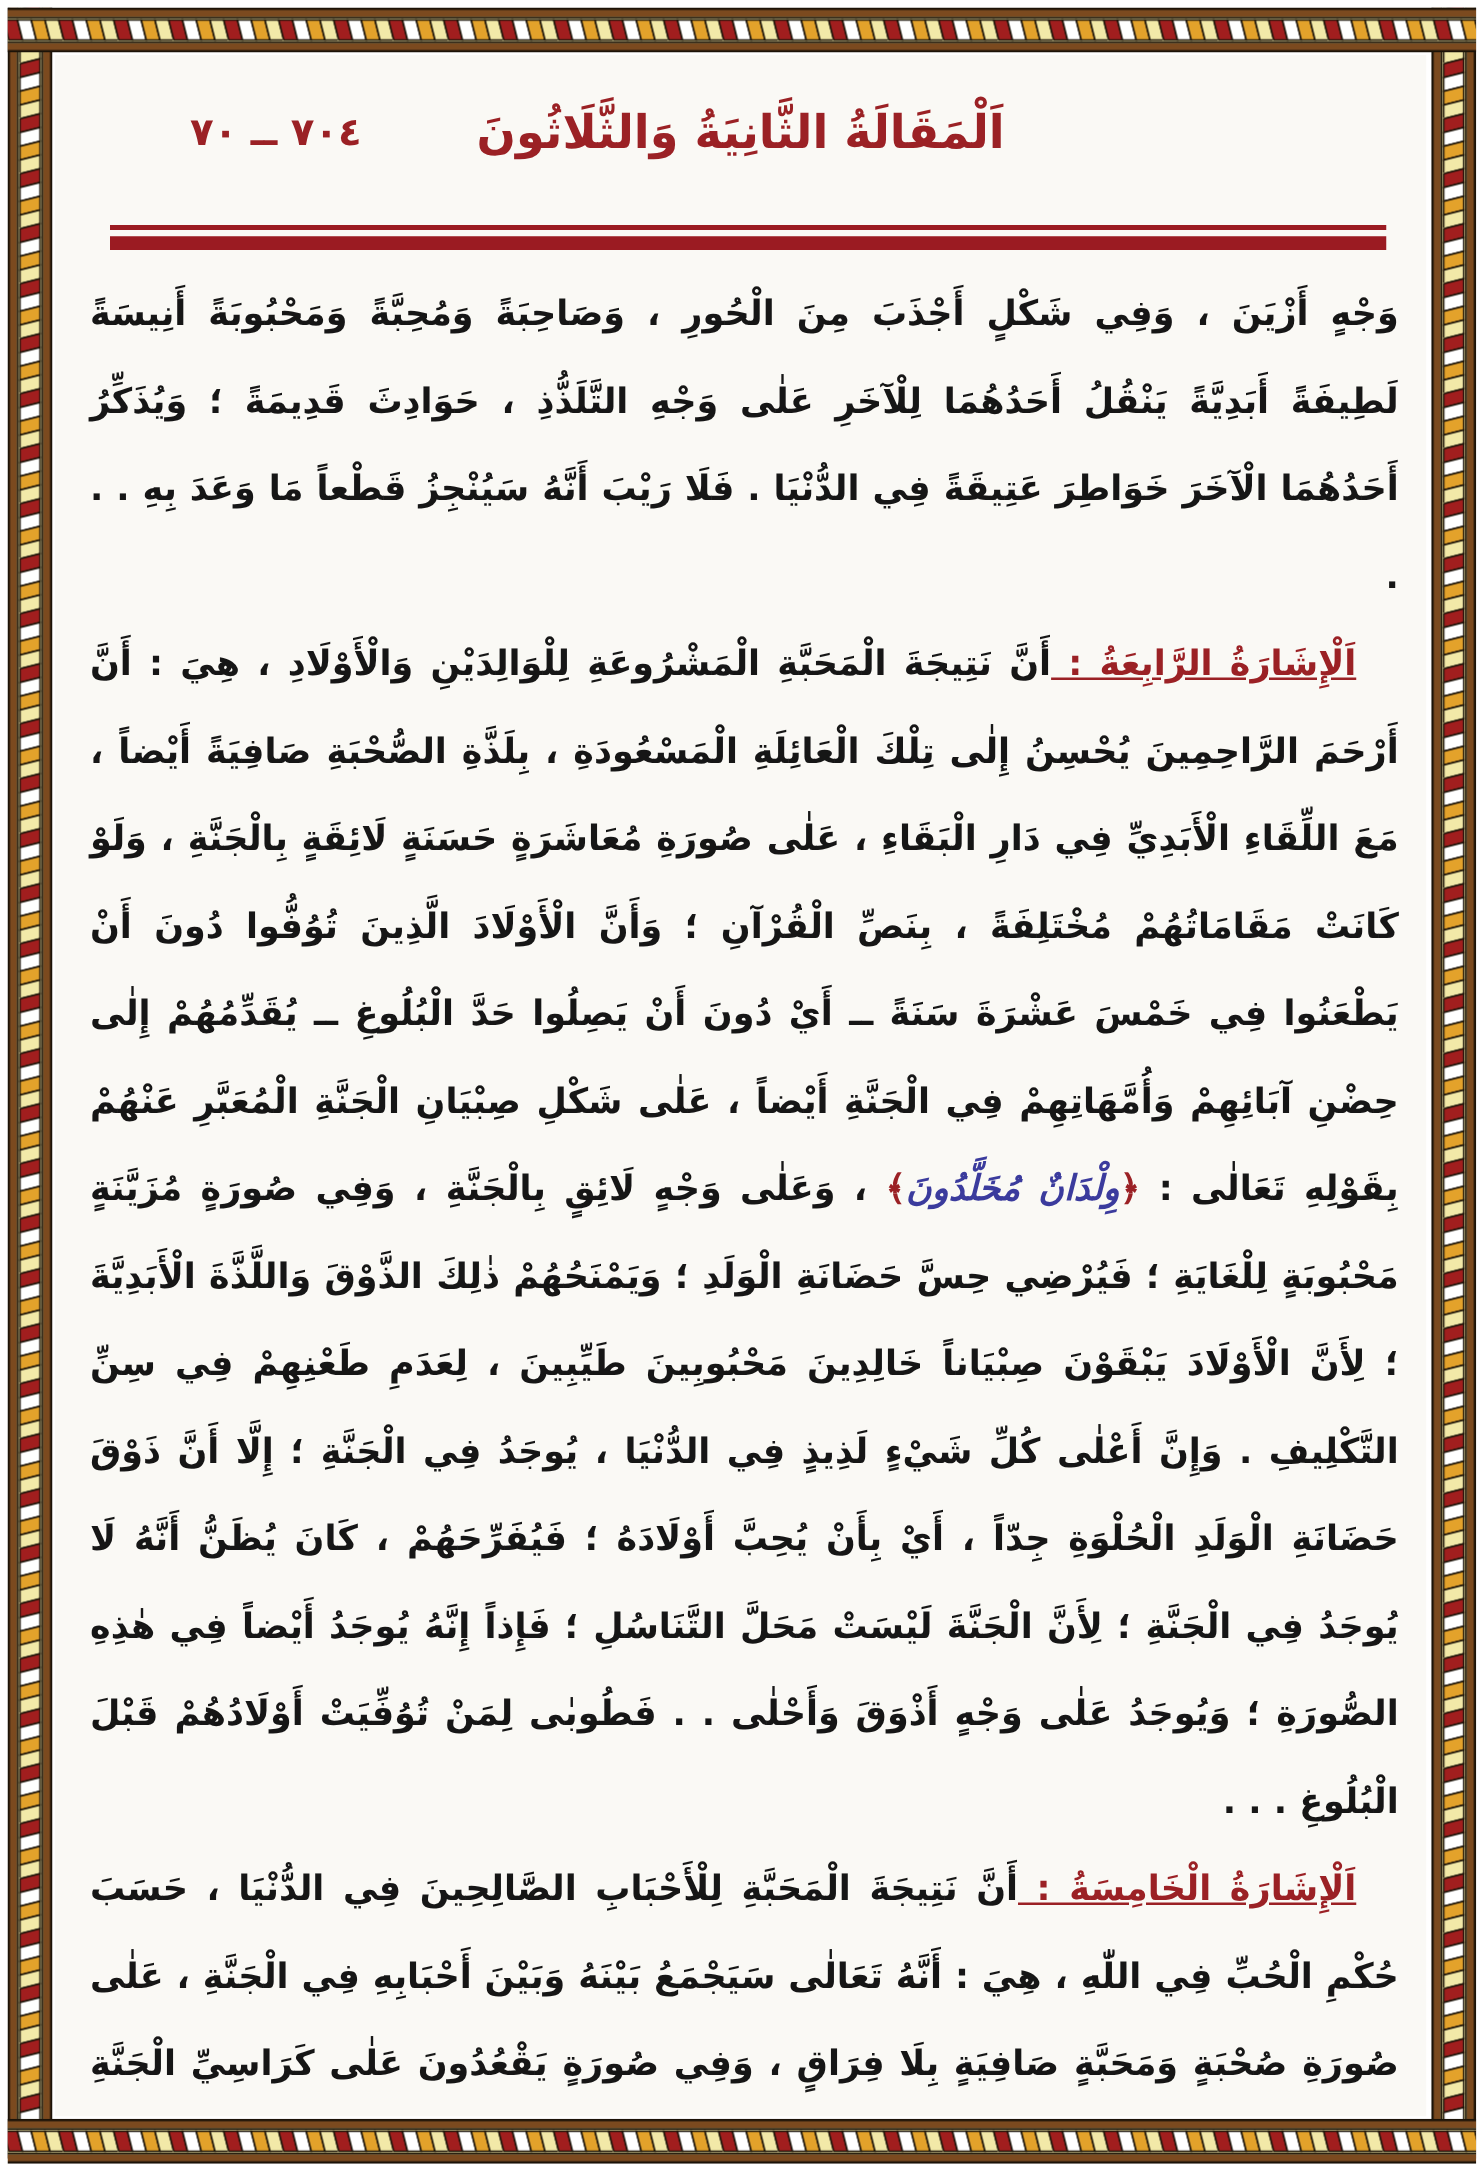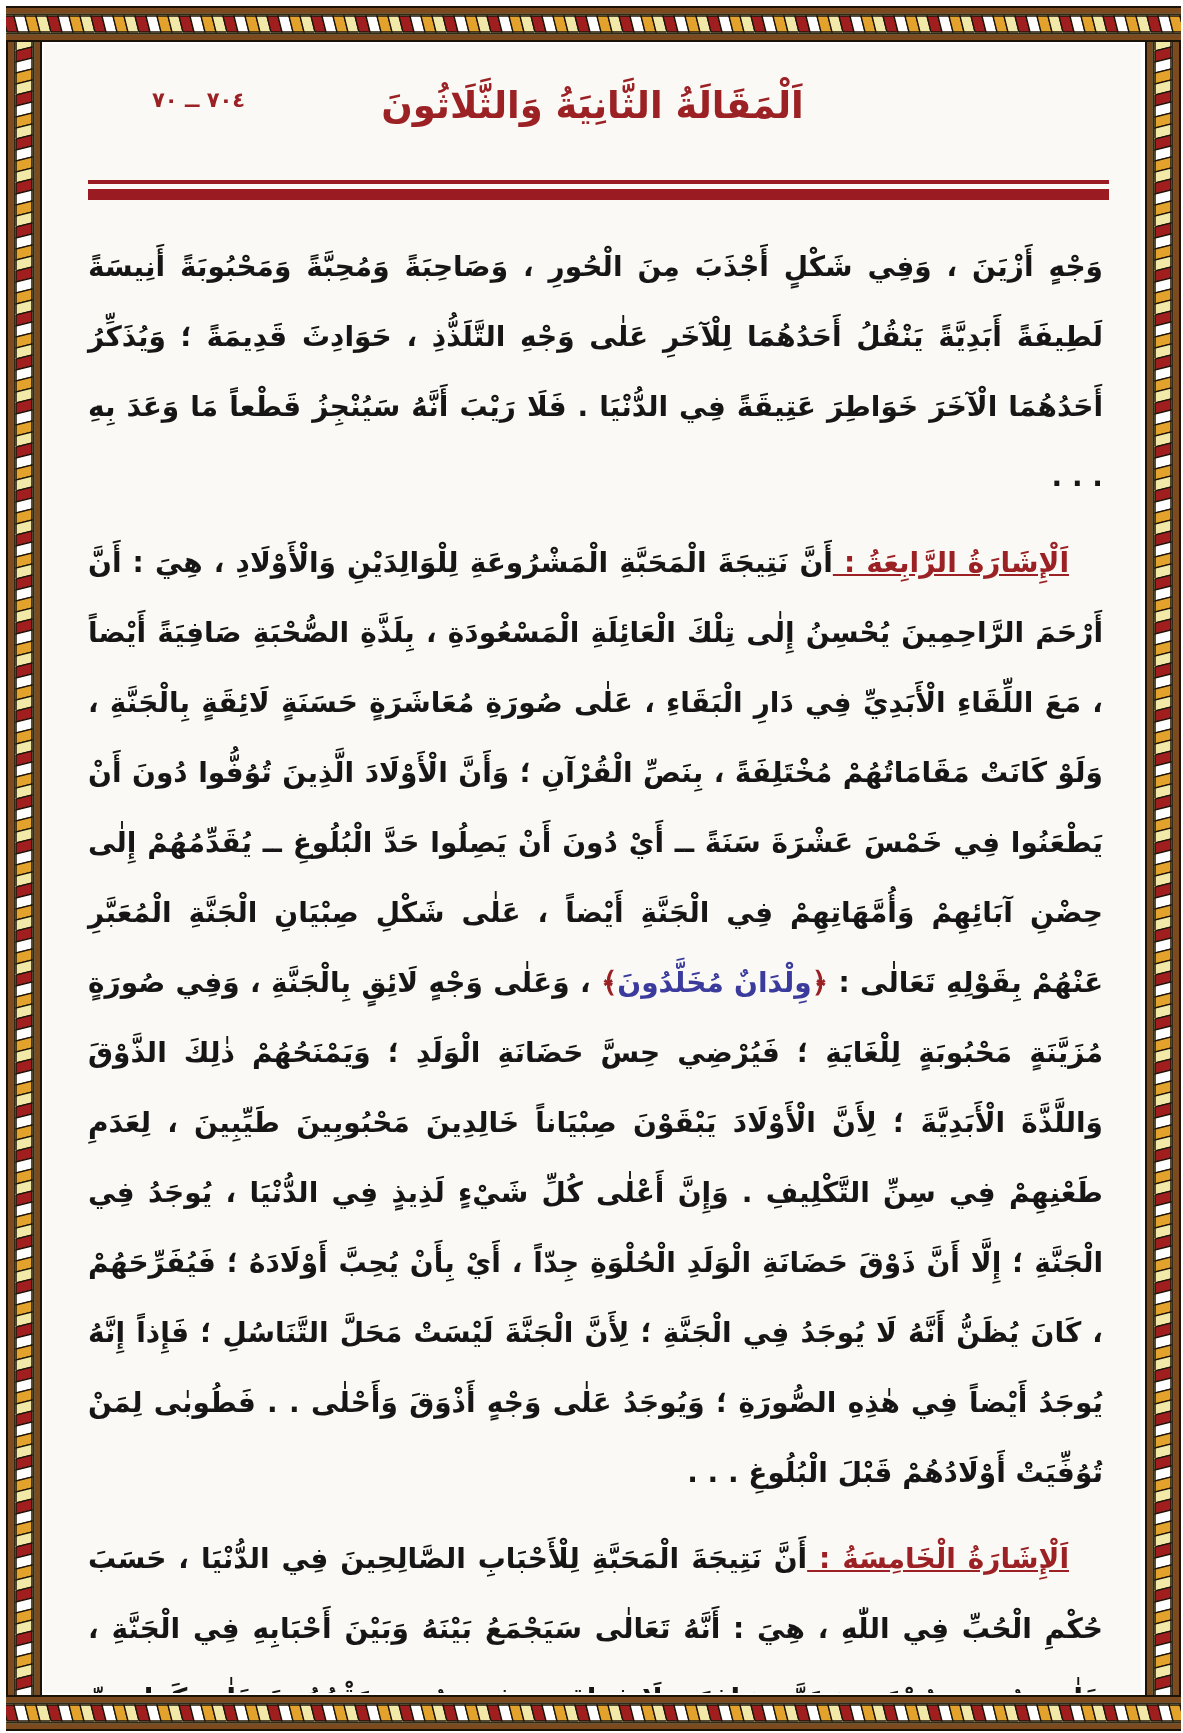--- a/index.html
+++ b/index.html
@@ -28,39 +28,39 @@
   .header-row{position:relative;height:92px;}
   .page-title{
     position:absolute;right:0;left:0;top:22px;
     text-align:center;
     color:var(--accent_red,#9b2125);
     font-size:37px;font-weight:bold;
   }
   .page-numbers{
     position:absolute;left:90px;top:26px;
     color:var(--accent_red,#9b2125);
-    font-size:21px;font-weight:bold;
+    font-size:31px;font-weight:bold;
     letter-spacing:2px;
   }
   .double-rule{margin:26px 14px 10px 26px;}
   .double-rule .thin{height:4px;background:var(--rule_red,#9b1b22);}
   .double-rule .gap{height:5px;}
   .double-rule .thick{height:11px;background:var(--rule_red,#9b1b22);}
   .body-text{
     padding:6px 4px 0 10px;
     font-size:28px;
     line-height:70px;
     font-weight:bold;
     color:var(--text_black,#161616);
     text-align:justify;
   }
-  .body-text p{margin:16px;}
+  .body-text p{margin:0;}
   .body-text p.indent{text-indent:34px;}
   .seg-heading{color:var(--accent_red,#9b2125);text-decoration:underline;}
-  .seg-quran{color:var(--quran_blue,#3b3b9d);}
+  .seg-quran{color:var(--quran_blue,#3b3b9d);font-style:italic;}
   .seg-bracket{color:var(--accent_red,#9b2125);}
 </style>
 </head>
 <body>
 
 <div class="page">
 
   <svg width="0" height="0" style="position:absolute" aria-hidden="true">
     <defs>
       <pattern id="chain" patternUnits="userSpaceOnUse" width="44" height="36">

